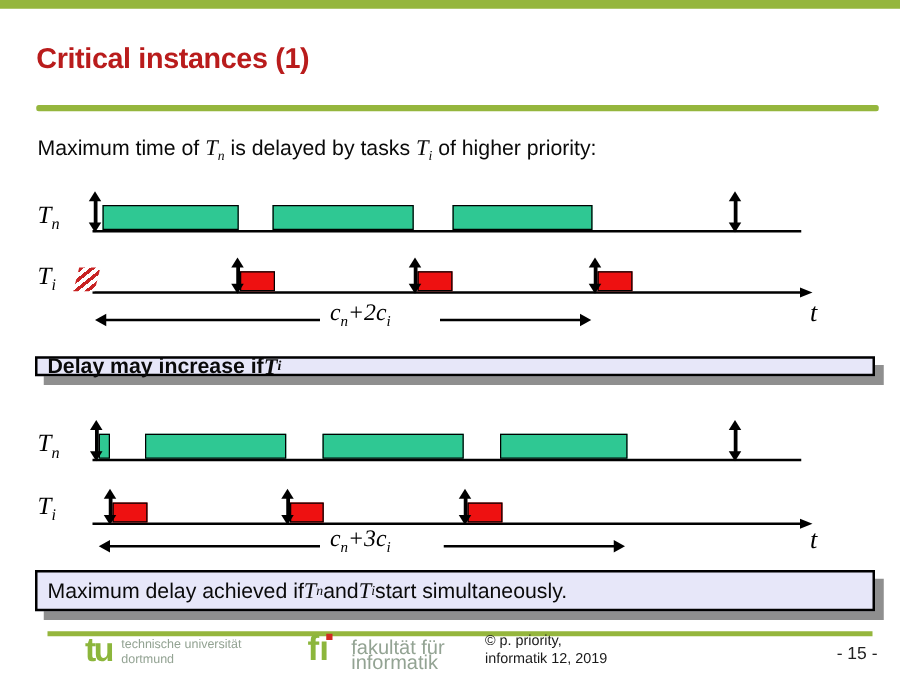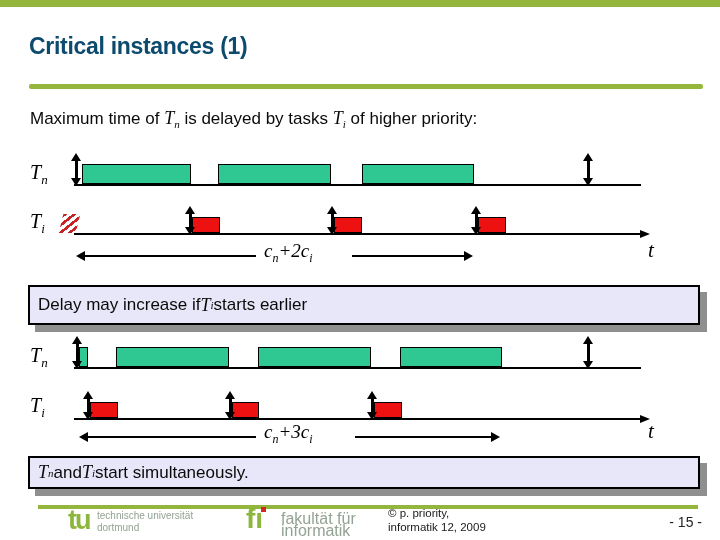--- a/index.html
+++ b/index.html
@@ -1,28 +1,28 @@
 <!DOCTYPE html>
 <html><head>
 <meta charset="utf-8">
 <style>
   html,body{margin:0;padding:0;}
   body{width:720px;height:540px;position:relative;background:#ffffff;
        font-family:"Liberation Sans",sans-serif;overflow:hidden;}
   .strip{position:absolute;left:0;top:0;width:720px;height:7px;background:#95b63d;}
-  .title{position:absolute;left:29px;top:33px;font-size:23px;font-weight:bold;color:#0c4a6e;letter-spacing:-0.3px;}
+  .title{position:absolute;left:29px;top:33px;font-size:23px;font-weight:bold;color:#b91c1c;letter-spacing:-0.3px;}
   .divider{position:absolute;left:29px;top:84px;width:674px;height:5px;background:#95b63d;border-radius:2px;}
   .intro{position:absolute;left:30px;top:108px;font-size:17px;color:#0a0a0a;}
   .mi{font-family:"Liberation Serif","DejaVu Serif",serif;font-style:italic;}
   .intro .mi{font-size:18px;}
   sub{font-family:"Liberation Serif","DejaVu Serif",serif;font-style:italic;font-size:11px;}
   .callout{position:absolute;left:28px;width:672px;background:#e7e7f9;border:2px solid #000;
            box-shadow:7px 7px 0 #8f8f8f;box-sizing:border-box;display:flex;align-items:center;
            padding-left:8px;font-size:17px;color:#0a0a0a;}
-  .c1{top:285px;height:40px;}
+  .c1{top:285px;height:16px;font-weight:bold;}
   .c2{top:456px;height:33px;}
   .callout .mi{font-size:18px;}
   #diagrams,.diagram{position:absolute;left:0;top:0;width:720px;height:540px;}
   .row-label{position:absolute;font-size:20px;color:#000;}
   .row-label sub{font-size:13px;}
   .axis{position:absolute;height:2px;background:#000;}
   .axis-head{position:absolute;width:0;height:0;border-top:4.5px solid transparent;
              border-bottom:4.5px solid transparent;border-left:10px solid #000;}
   .bar{position:absolute;border:1px solid #000;box-sizing:border-box;}
   .hatch{position:absolute;background:repeating-linear-gradient(135deg,#c82323 0px,#c82323 3px,#ffffff 3px,#ffffff 6.5px);
@@ -162,24 +162,24 @@
       </div>
       <div class="span-label" style="left: 264px; top: 421px;"><span class="mi">c</span><sub>n</sub><span class="mi">+3</span><span class="mi">c</span><sub>i</sub></div>
       <div class="t-label" style="left: 648px; top: 419px;">t</div>
     </div>
   </div>
 
 <div class="callout c1">
     <span>Delay may increase if </span>
     <span class="mi">T</span>
     <sub>i</sub>
-    <span> starts earlier</span>
   </div>
 
 <div class="callout c2">
+    <span>Maximum delay achieved if </span>
     <span class="mi">T</span>
     <sub>n</sub>
     <span> and </span>
     <span class="mi">T</span>
     <sub>i</sub>
     <span> start simultaneously.</span>
   </div>
 
 <div class="footer-line"></div>
 <div class="tu-logo">tu</div>
@@ -187,15 +187,15 @@
   <div>technische universität</div>
   <div>dortmund</div>
 </div>
 <div class="fi-wrap"><span>fı</span><span class="fi-dot"></span></div>
 <div class="fi-text">
   <div>fakultät für</div>
   <div>informatik</div>
 </div>
 <div class="copyright">
   <div>© p. priority,</div>
-  <div>informatik 12, 2009</div>
+  <div>informatik 12, 2019</div>
 </div>
 <div class="page-num">- 15 -</div>
 
 </body></html>

